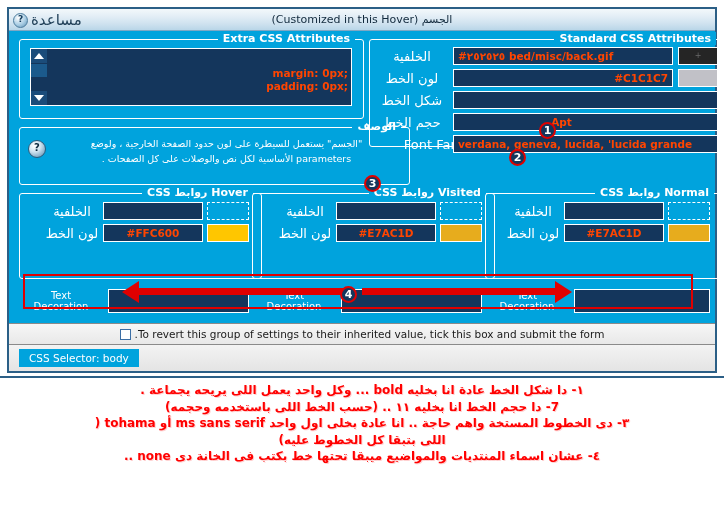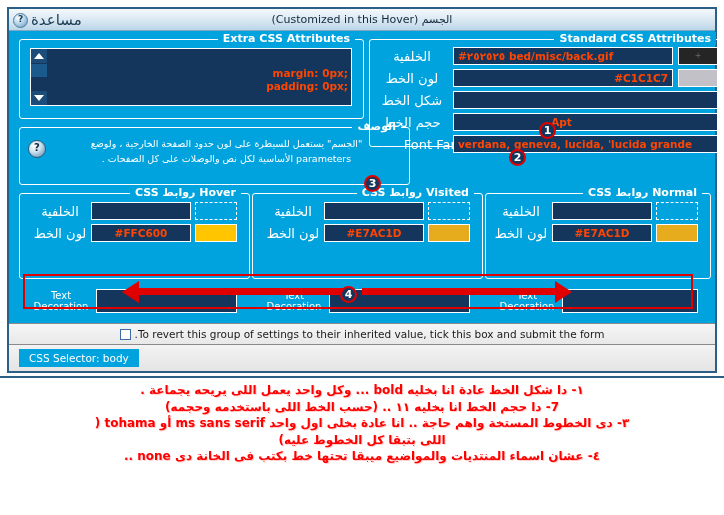--- a/index.html
+++ b/index.html
@@ -121,21 +121,21 @@
   #standard .lbl{width:72px;}
   #standard .field{width:auto;}
 
   
   .linkbox{top:162px;height:86px;padding:8px 12px 0 6px;}
   #hover{left:8px;width:228px;}
   #visited{left:241px;width:228px;}
   #normal{left:474px;width:223px;}
   .linkbox .lbl{width:54px;}
   .linkbox .row{gap:4px;}
-  .td-row{display:flex;align-items:center;justify-content:flex-end;gap:0;margin-top:47px;}
+  .td-row{display:flex;align-items:center;justify-content:flex-end;gap:12px;margin-top:47px;}
   .td-lbl{color:#ffffff;font-size:10px;line-height:11px;text-align:center;width:70px;}
   .td-field{background:#14365c;border:1px solid #ffffff;height:24px;box-sizing:border-box;}
 
   
   #revert-strip{
     position:absolute;left:0;right:0;bottom:26px;height:22px;
     background:linear-gradient(to bottom,#f6f6f6,#e8e8e8);
     border-top:1px solid #8a8a8a;border-bottom:1px solid #8a8a8a;
     display:flex;align-items:center;justify-content:center;gap:4px;
     box-sizing:border-box;

